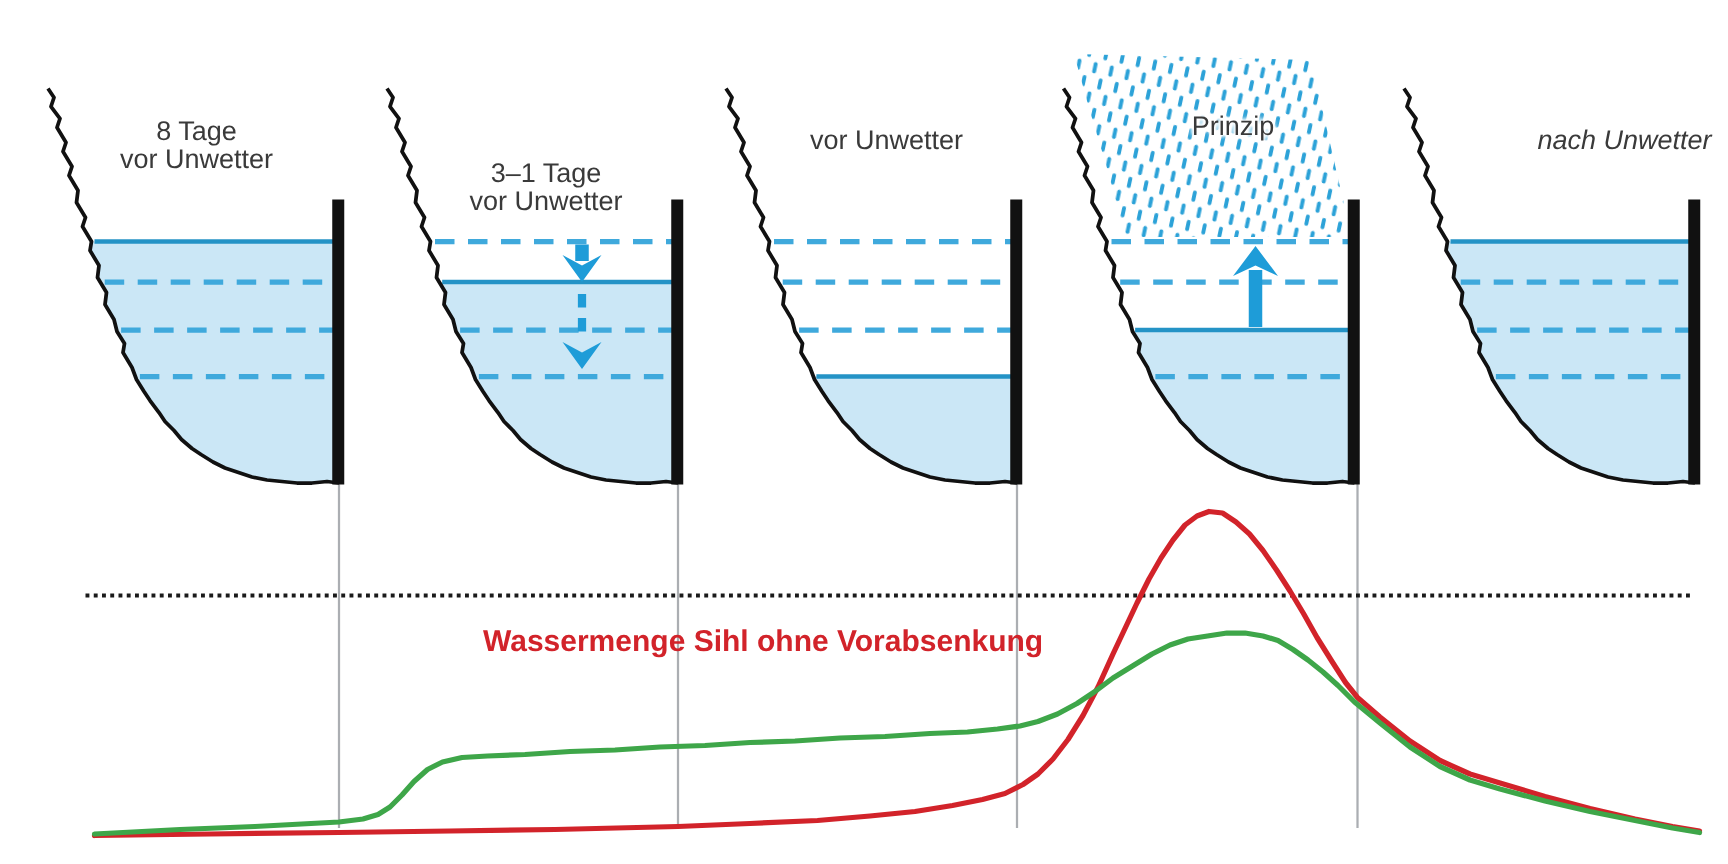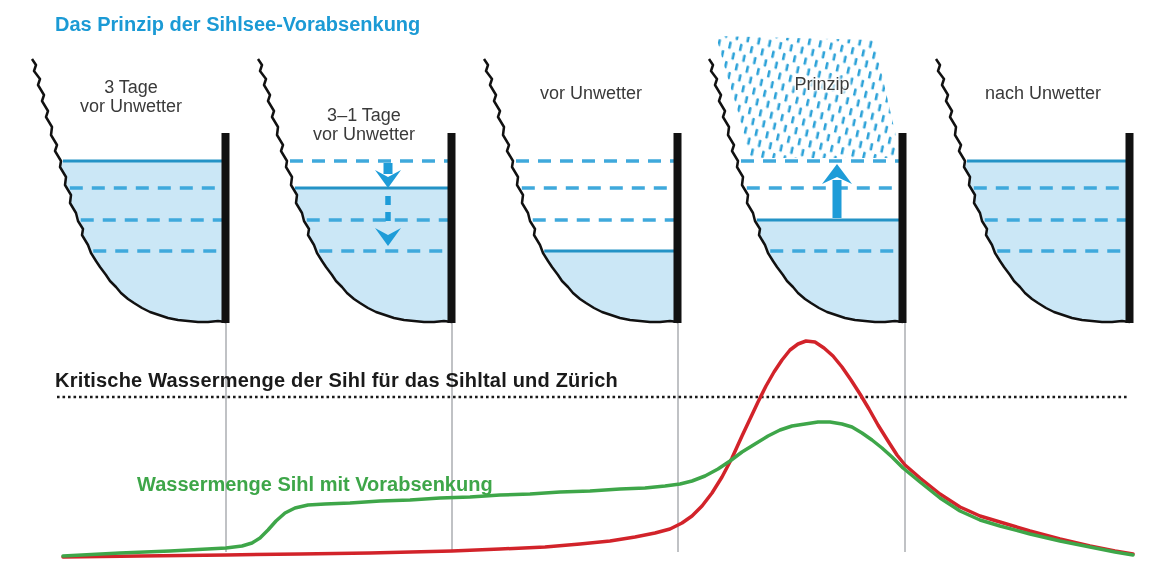--- a/index.html
+++ b/index.html
@@ -96,35 +96,33 @@
         <line x1="54.75" y1="165" x2="203" y2="165" stroke="#3FA9DC" stroke-width="3.5" stroke-dasharray="13 9"></line>
         <line x1="67.25" y1="196" x2="203" y2="196" stroke="#3FA9DC" stroke-width="3.5" stroke-dasharray="13 9"></line>
         <line x1="37" y1="106" x2="203" y2="106" stroke="#2493C6" stroke-width="3"></line>
         <path d="M6,4 L10,10 L8,16 L14,24 L12,30 L18,40 L16,46 L22,56 L20,62 L26,72 L25,80 L31,90 L29,96 L35,106 L34,112 L40,122 L39,130 L45,140 L44,148 L50,158 L52,166 L57,174 L56,180 L62,190 L65,198 L70,206 L74,212 L80,220 L84,226 L90,232 L95,238 L102,244 L108,248 L116,253 L124,257 L133,260 L142,263 L152,265 L162,266 L172,267 L182,267 L192,266 L200,267" fill="none" stroke="#111" stroke-width="2.5" stroke-linejoin="round"></path>
         <rect x="195.5" y="78" width="8" height="190" fill="#111"></rect>
       </g>
       <line x1="57" y1="397" x2="1128" y2="397" stroke="#1a1a1a" stroke-width="2.6" stroke-dasharray="2.6 2.9"></line>
       <path d="M63,557 L140,556 L226,555 L300,554 L370,553 L452,551 L500,549 L545,547 L580,544 L610,541 L635,537 L655,533 L670,529 L682,523 L692,516 L702,506 L712,493 L722,477 L732,458 L742,436 L750,419 L758,402 L766,386 L774,372 L782,360 L790,350 L798,344 L806,341 L815,342 L824,348 L833,356 L842,367 L851,380 L860,394 L869,409 L878,425 L888,441 L897,455 L905,465 L920,478 L940,494 L960,507 L980,516 L1000,522 L1030,531 L1060,539 L1090,546 L1115,551 L1133,554" fill="none" stroke="#D2232A" stroke-width="3.5" stroke-linecap="round" stroke-linejoin="round"></path>
       <path d="M63,556 L120,553 L170,551 L226,548 L242,546 L252,543 L260,538 L268,530 L276,521 L285,513 L295,508 L308,505 L325,504 L350,503 L380,501 L410,500 L440,498 L470,497 L500,495 L530,494 L560,492 L590,491 L620,489 L645,488 L665,486 L680,484 L692,481 L705,476 L718,469 L730,461 L742,452 L755,444 L768,436 L780,430 L792,426 L805,424 L818,422 L830,422 L842,424 L852,427 L862,433 L872,440 L882,448 L892,457 L903,468 L920,482 L940,498 L960,511 L980,520 L1000,526 L1030,534 L1060,541 L1090,547 L1115,552 L1133,555" fill="none" stroke="#3EA649" stroke-width="3.5" stroke-linecap="round" stroke-linejoin="round"></path>
     </svg>
-  <div class="title" style="color: rgb(27, 154, 213);">Das Prinzip der Sihlsee-Vorabsenkung</div>
   <div id="panel-labels">
       <div class="panel-label" style="left: 131px; top: 78px;">
-        <div>3 Tage</div>
+        <div>8 Tage</div>
         <div>vor Unwetter</div>
       </div>
       <div class="panel-label" style="left: 364px; top: 78px; margin-top: 28px;">
         <div>3–1 Tage</div>
         <div>vor Unwetter</div>
       </div>
       <div class="panel-label" style="left: 591px; top: 84px;">
         <div>vor Unwetter</div>
       </div>
       <div class="panel-label halo" style="left: 822px; top: 75px;">
         <div>Prinzip</div>
       </div>
-      <div class="panel-label" style="left: 1043px; top: 84px;">
+      <div class="panel-label" style="left: 1083px; top: 84px; font-style: italic;">
         <div>nach Unwetter</div>
       </div>
     </div>
-  <div class="critical-label">Kritische Wassermenge der Sihl für das Sihltal und Zürich</div>
-  <div class="green-label" style="color: rgb(62, 166, 73);">Wassermenge Sihl mit Vorabsenkung</div>
+  <div class="red-label" style="color: rgb(210, 35, 42);">Wassermenge Sihl ohne Vorabsenkung</div>
 </div>
 
 </body></html>

